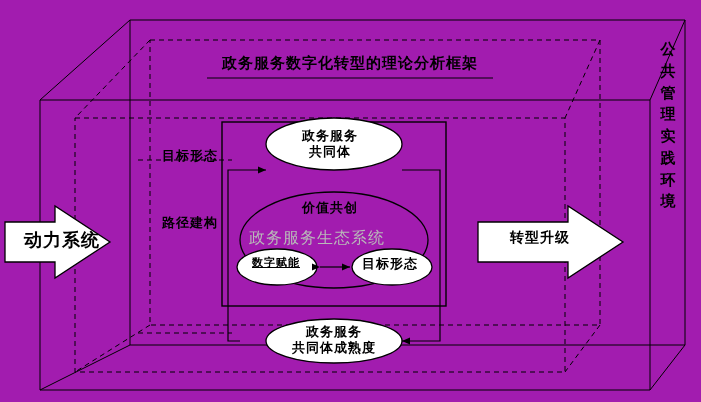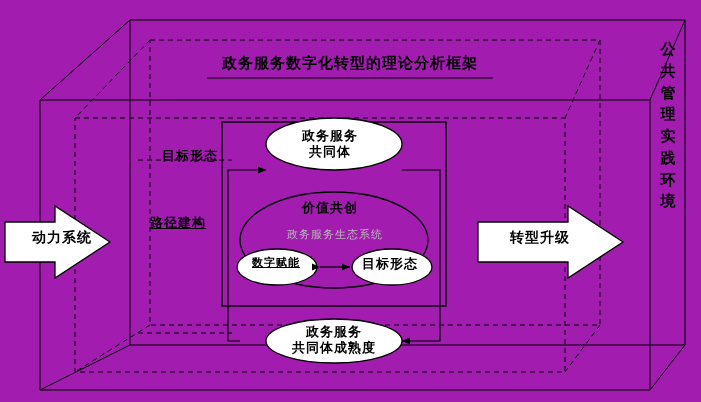--- a/index.html
+++ b/index.html
@@ -51,27 +51,27 @@
     letter-spacing: 0px;
   }
 
   
   .rowlbl {
     font-size: 13px;
     font-weight: bold;
     letter-spacing: 1px;
   }
   #row-goal  { left: 150px; top: 148px; width: 80px; }
-  #row-path  { left: 138px; top: 215px; width: 80px; text-decoration: underline; }
+  #row-path  { left: 150px; top: 215px; width: 80px; }
   #row-ctrl  { left: 150px; top: 321px; width: 80px; }
 
   
   #arrow-left-label {
     left: 14px; top: 229px; width: 96px;
-    font-size: 14px; font-weight: bold; letter-spacing: 1px;
+    font-size: 18px; font-weight: bold; letter-spacing: 1px;
   }
   #arrow-right-label {
     left: 490px; top: 229px; width: 100px;
     font-size: 14px; font-weight: bold; letter-spacing: 1px;
   }
 
   
   #e-top {
     left: 265px; top: 128px; width: 130px;
     font-size: 13px; font-weight: bold; letter-spacing: 1px;
@@ -87,22 +87,22 @@
   #e-right {
     left: 350px; top: 256px; width: 80px;
     font-size: 13px; font-weight: bold; letter-spacing: 1px;
   }
   #e-bottom {
     left: 275px; top: 324px; width: 118px;
     font-size: 13px; font-weight: bold; letter-spacing: 1px;
   }
   
   #e-watermark {
-    left: 265px; top: 228px; width: 140px;
-    font-size: 11px; color: #b9b9b9; letter-spacing: 1px;
+    left: 247px; top: 228px; width: 140px;
+    font-size: 16px; color: #b9b9b9; letter-spacing: 1px;
   }
 </style>
 </head>
 <body>
 
 <div id="canvas">
 
   <svg id="svg-layer" viewBox="0 0 701 402">
     <defs>
       <marker id="arrowhead" markerWidth="8" markerHeight="8" refX="7" refY="3" orient="auto">

